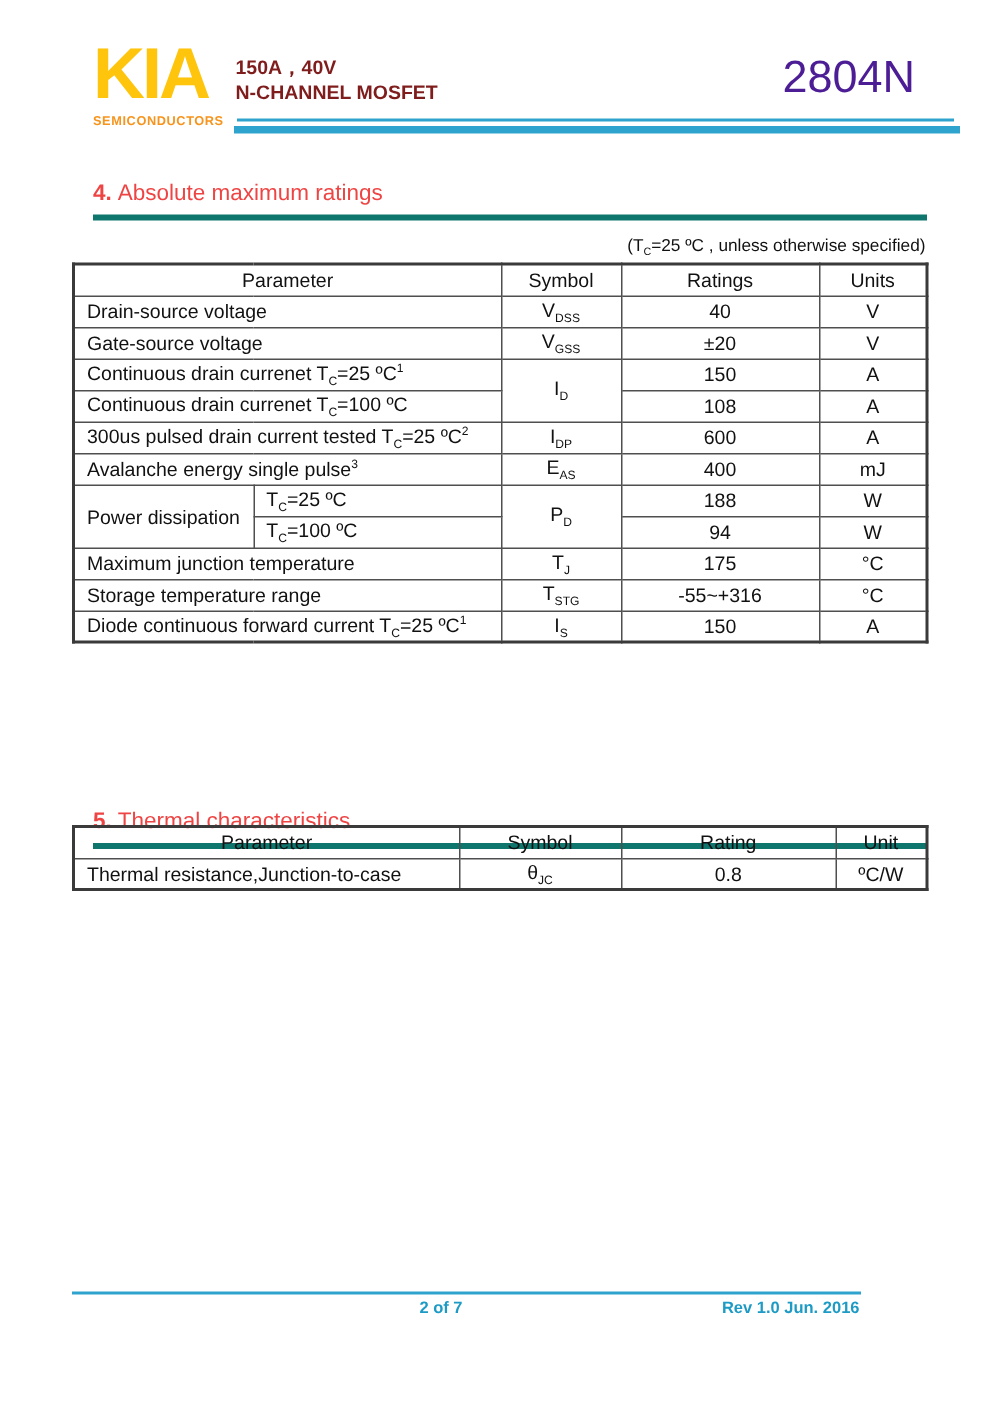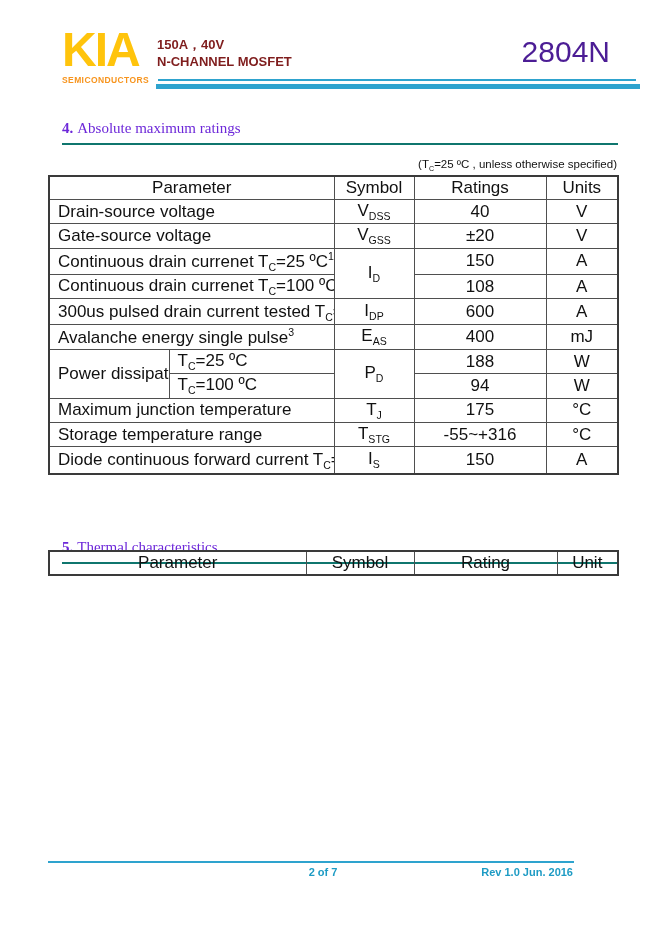--- a/index.html
+++ b/index.html
@@ -24,56 +24,56 @@
   .part-number {
     position:absolute; right:52px; top:36px;
     font-size:30px; color:#4c1d95; line-height:32px;
   }
   .rule-thin  { position:absolute; left:158px; top:79px; width:478px; height:2px; background:#2EA3CE; }
   .rule-thick { position:absolute; left:156px; top:84px; width:484px; height:5px; background:#2EA3CE; }
 
   
   .section-heading {
     position:absolute; left:62px; width:556px;
-    font-size:15px; color:#6d28d9;
-    border-bottom:2px solid #0f766e; padding-bottom:6px;font-family:Liberation Serif, serif;
+    font-size:15px; color:#ef4444;
+    border-bottom:4px solid #0f766e; padding-bottom:6px;
   }
   .section-heading .num { font-weight:bold; }
   .section-heading .ttl { margin-left:4px; }
   #section4 { top:120px; }
   #section5 { top:515px;margin-top:24px; }
 
   
   .table-note {
     position:absolute; left:48px; top:158px; width:569px;
     text-align:right; font-size:11.5px; color:#111;
   }
 
   
   table.data-table {
     position:absolute; left:48px; border-collapse:collapse; table-layout:fixed;
     border:2px solid #3a3a3a;
   }
   #table1 { top:175px; width:569px; }
   #table2 { top:550px; width:569px; }
   .data-table th, .data-table td {
-    border:1px solid #4f4f4f; font-size:17px; color:#111;
+    border:1px solid #4f4f4f; font-size:13px; color:#111;
     height:21px; padding:1px 8px; font-weight:normal;
     white-space:nowrap; overflow:hidden;
   }
   .data-table th { text-align:center; }
   td.c { text-align:center; }
   td.l { text-align:left; }
   sub { font-size:0.62em; }
   sup { font-size:0.62em; }
 
   
   .footer-rule { position:absolute; left:48px; top:861px; width:526px; height:2px; background:#2EA3CE; }
   .footer-page {
-    position:absolute; left:60px; top:866px; width:526px; text-align:center;
+    position:absolute; left:31px; top:866px; width:526px; text-align:center;
     font-size:11px; font-weight:bold; color:#1D9BC4;
   }
   .footer-rev {
     position:absolute; right:89px; top:866px;
     font-size:11px; font-weight:bold; color:#1D9BC4;
   }
 </style>
 </head>
 <body>
 
@@ -191,20 +191,26 @@
         <col style="width:143px">
         <col style="width:61px">
     </colgroup>
     <tbody>
       <tr>
         <th>Parameter</th>
         <th>Symbol</th>
         <th>Rating</th>
         <th>Unit</th>
       </tr>
+      <tr>
+        <td class="l">Thermal resistance,Junction-to-case</td>
+        <td class="c">θ<sub>JC</sub></td>
+        <td class="c">0.8</td>
+        <td class="c">ºC/W</td>
+      </tr>
     </tbody>
   </table>
 
   <div class="footer-rule"></div>
   <div class="footer-page">2 of 7</div>
   <div class="footer-rev">Rev 1.0 Jun. 2016</div>
 
 </div>
 
 </body></html>

